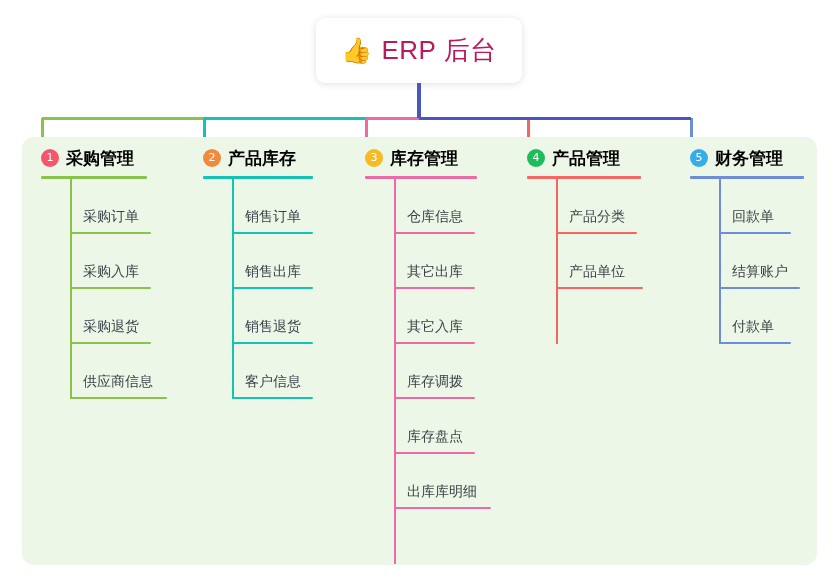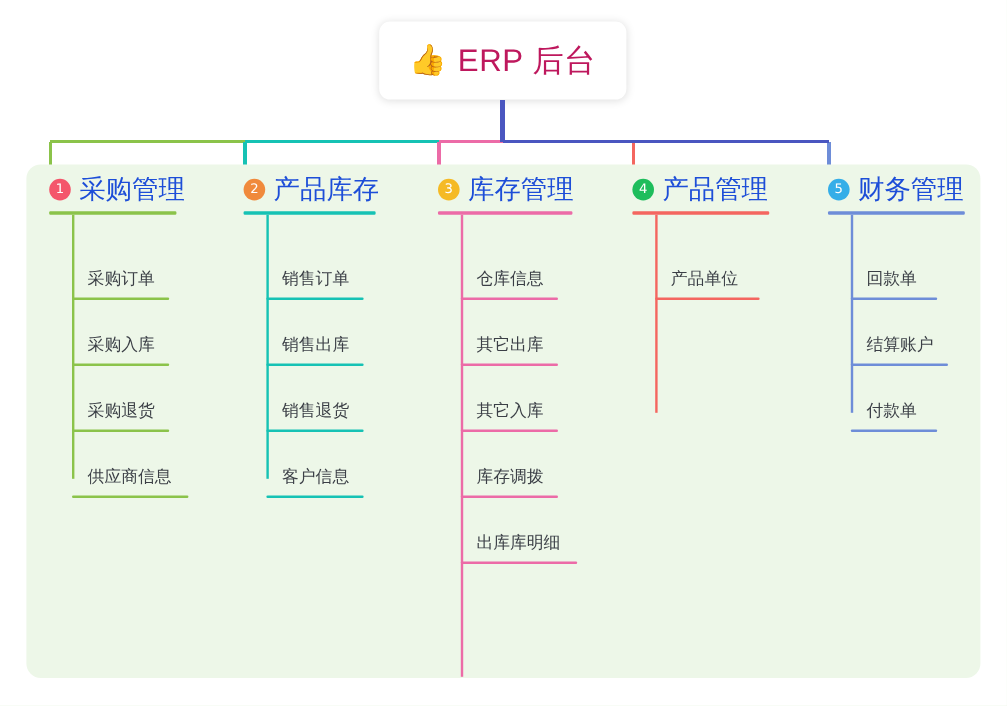--- a/index.html
+++ b/index.html
@@ -46,25 +46,25 @@
   .col-head{
     display:flex;align-items:center;gap:7px;
     height:26px;margin-left:0px;
   }
   .badge{
     width:18px;height:18px;border-radius:50%;
     color:#ffffff;font-size:11px;line-height:18px;
     text-align:center;flex:0 0 auto;
     font-family:"DejaVu Sans",sans-serif;
   }
-  .col-title{font-size:22px;color:#1d4ed8;white-space:nowrap;}
+  .col-title{font-size:17px;color:#000000;white-space:nowrap;font-weight:bold;}
   .head-rule{height:3px;margin-top:5px;border-radius:1px;}
 
   
-  .items{position:relative;margin-left:19px;padding-top:16px;}
+  .items{position:relative;margin-left:29px;padding-top:0px;}
   .spine{position:absolute;left:0;top:0;width:2px;}
   .item{position:relative;height:55px;}
   .item-label{
     position:absolute;left:13px;bottom:8px;
     font-size:14px;color:#3b3f46;white-space:nowrap;
   }
   .item-rule{
     position:absolute;left:0;bottom:0;height:2px;border-radius:1px;
   }
 </style>
@@ -168,34 +168,42 @@
           </div>
           <div class="item">
             <span class="item-label">其它入库</span>
             <div class="item-rule" style="width: 81px; background: rgb(236, 107, 167);"></div>
           </div>
           <div class="item">
             <span class="item-label">库存调拨</span>
             <div class="item-rule" style="width: 81px; background: rgb(236, 107, 167);"></div>
           </div>
           <div class="item">
+            <span class="item-label">库存盘点</span>
+            <div class="item-rule" style="width: 81px; background: rgb(236, 107, 167);"></div>
+          </div>
+          <div class="item">
             <span class="item-label">出库库明细</span>
             <div class="item-rule" style="width: 97px; background: rgb(236, 107, 167);"></div>
           </div>
         </div>
       </div>
       <div class="column" style="left: 527px;">
         <div class="col-head">
           <span class="badge" style="background: rgb(30, 189, 92);">4</span>
           <span class="col-title">产品管理</span>
         </div>
         <div class="head-rule" style="width: 114px; background: rgb(244, 102, 95);"></div>
         <div class="items">
           <div class="spine" style="background: rgb(244, 102, 95); height: 165px;"></div>
           <div class="item">
+            <span class="item-label">产品分类</span>
+            <div class="item-rule" style="width: 81px; background: rgb(244, 102, 95);"></div>
+          </div>
+          <div class="item">
             <span class="item-label">产品单位</span>
             <div class="item-rule" style="width: 87px; background: rgb(244, 102, 95);"></div>
           </div>
         </div>
       </div>
       <div class="column" style="left: 690px;">
         <div class="col-head">
           <span class="badge" style="background: rgb(53, 174, 232);">5</span>
           <span class="col-title">财务管理</span>
         </div>

